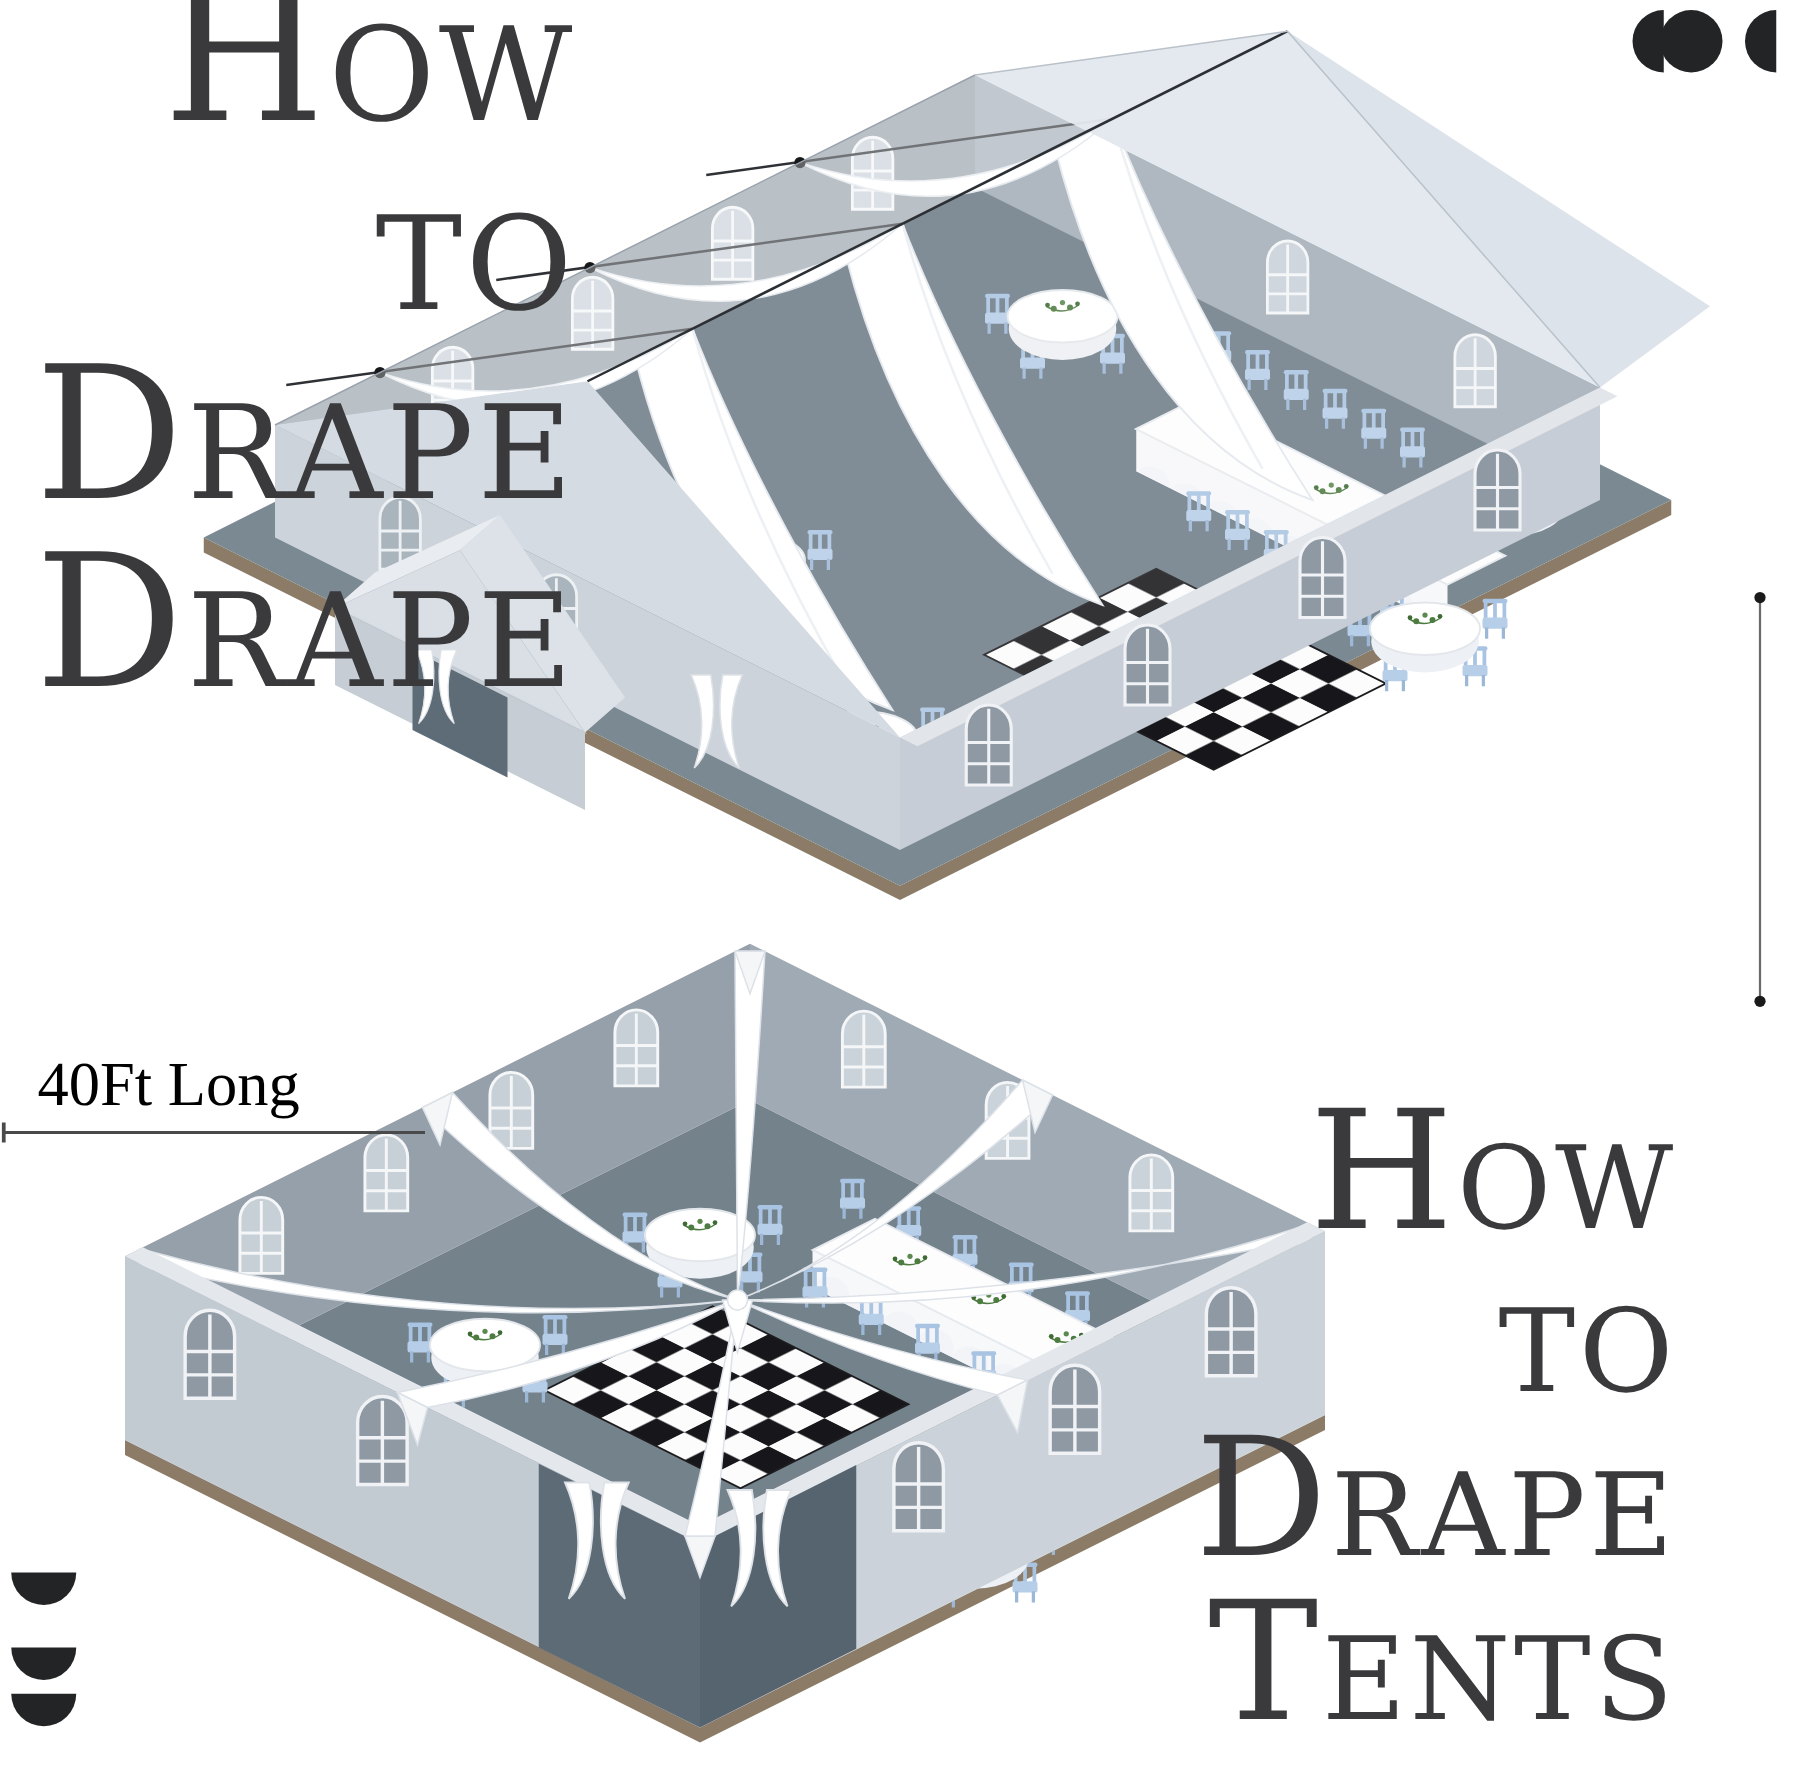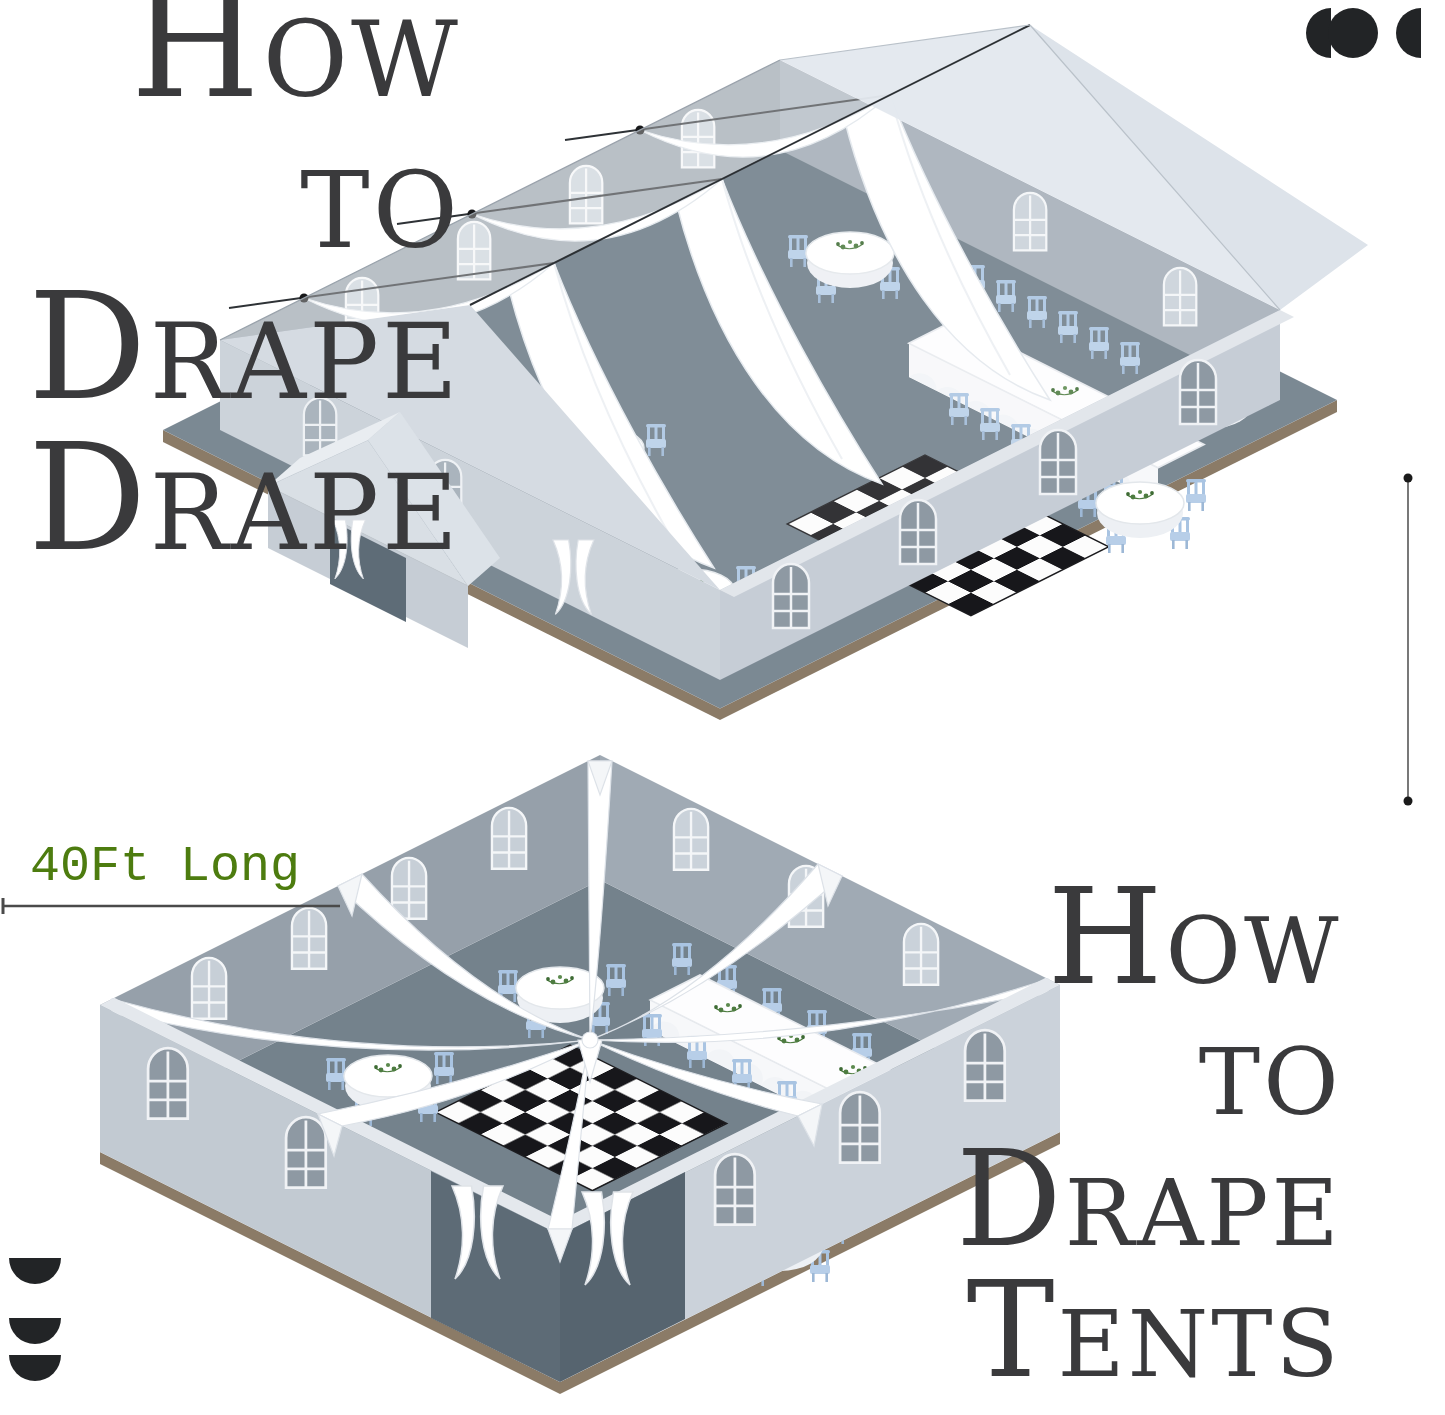--- a/index.html
+++ b/index.html
@@ -4,22 +4,22 @@
 <style>
   html,body{margin:0;padding:0;background:#fff;}
   .canvas{position:relative;width:1445px;height:1415px;background:#ffffff;overflow:hidden;
           font-family:"Liberation Sans",sans-serif;text-align:right;}
   svg{display:block;}
   .scene{position:absolute;left:0;top:0;}
   .title{position:absolute;color:#3a3a3c;font-family:"DejaVu Serif","Liberation Serif",serif;
          font-variant:small-caps;font-weight:normal;letter-spacing:3px;white-space:nowrap;}
   .title-tents{left:28px;top:-30px;font-size:148px;line-height:151px;}
   .title-venues{left:956px;top:872px;font-size:132px;line-height:131px;}
-  .measure-label{position:absolute;left:30px;top:838px;font-size:50px;color:#4d7c0f;
-                 font-family:Liberation Mono, monospace;}
+  .measure-label{position:absolute;left:30px;top:838px;font-size:50px;color:#000000;
+                 font-family:Liberation Serif, serif;}
   .logo{position:absolute;}
   .logo-tr{right:8px;top:4px;}
   .logo-bl{left:4px;top:1250px;}
 </style>
 </head>
 <body>
 
 <div class="canvas">
 
 <svg class="scene" width="1445" height="1415" viewBox="0 0 1445 1415">

